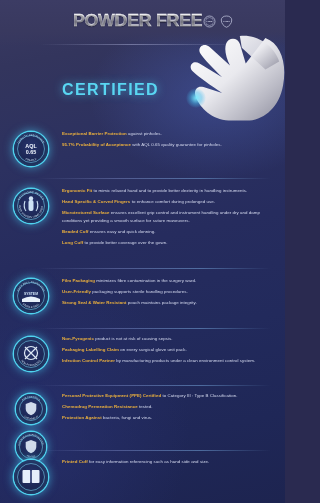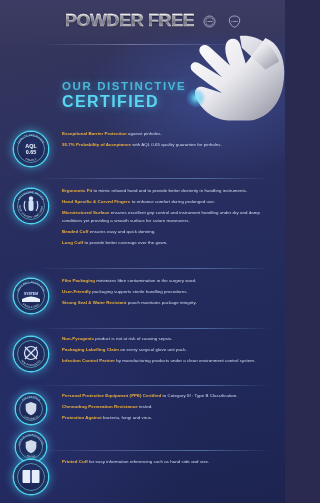--- a/index.html
+++ b/index.html
@@ -12,21 +12,21 @@
     position:relative;width:285px;height:503px;overflow:hidden;
     background:
       radial-gradient(ellipse 180px 120px at 215px 95px, rgba(70,90,170,.55) 0%, rgba(50,55,120,0) 70%),
       radial-gradient(ellipse 200px 220px at 40px 430px, rgba(40,48,110,.75) 0%, rgba(40,48,110,0) 75%),
       linear-gradient(168deg,#3a3a62 0%,#33355d 12%,#2c3160 30%,#262c5e 48%,#222a5c 66%,#1f2757 84%,#1d2450 100%);
   }
   
   .header{position:absolute;left:0;top:0;width:285px;height:46px;
     background:linear-gradient(180deg,#3c3c64 0%,#39395f 65%,rgba(57,57,95,0) 100%);}
   .brandrow{position:absolute;left:0;top:11px;width:309px;
-    display:flex;align-items:center;justify-content:center;gap:12px;}
+    display:flex;align-items:center;justify-content:center;gap:4px;}
   .powderfree{
     font-size:17px;font-weight:bold;letter-spacing:-.3px;
     font-family:"Liberation Sans",sans-serif;
     background:linear-gradient(180deg,#ffffff 0%,#e8e8ef 35%,#a9a9bb 55%,#f2f2f7 78%,#c9c9d6 100%);
     -webkit-background-clip:text;background-clip:text;color:transparent;
     -webkit-text-stroke:.35px rgba(255,255,255,.25);
     text-shadow:0 1px 1px rgba(0,0,0,.35);
     transform:scaleX(1.05);
   }
   .badge-mini{width:13px;height:13px;position:relative;display:inline-block;}
@@ -106,21 +106,20 @@
       <path d="M96 4 C112 10 118 30 114 52 C110 74 96 86 80 88 L62 88 C44 88 32 78 26 66
                C22 58 26 52 33 54 L52 60 C40 52 28 44 22 38 C17 33 22 26 29 30
                L52 44 C42 34 34 26 30 20 C26 14 33 8 39 13 L60 32
                C56 24 54 16 56 10 C58 3 68 3 70 10 L76 30 Z"></path>
       <path d="M70 2 C86 0 104 10 110 28 L96 36 L72 14 Z" opacity=".9"></path>
     </g>
   </svg>
   <div class="glowdot"></div>
 
   <div class="headline">
-    <div class="l1">OUR DISTINCTIVE</div>
     <div class="l2">CERTIFIED</div>
   </div>
 
   <div id="blocks">
       <div class="block" style="top: 130px;">
         <div class="iconcol">
           <div class="cbadge">
             <div class="inner"></div>
             <svg class="glyph" viewBox="0 0 34 34">
               <g class="ringtext">

